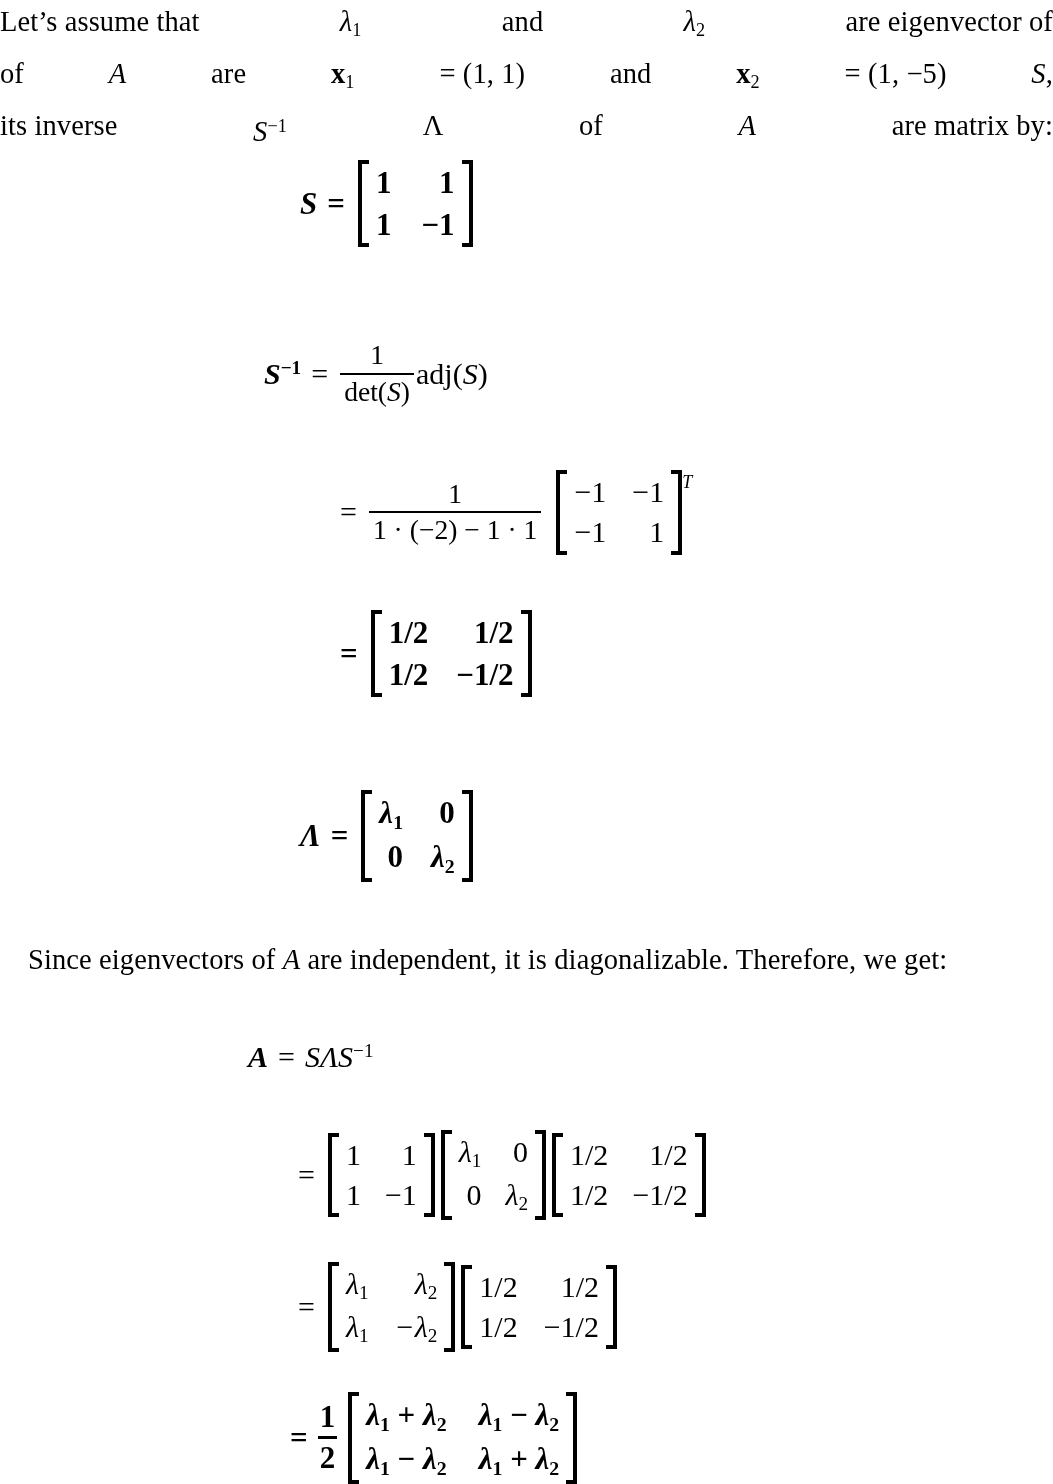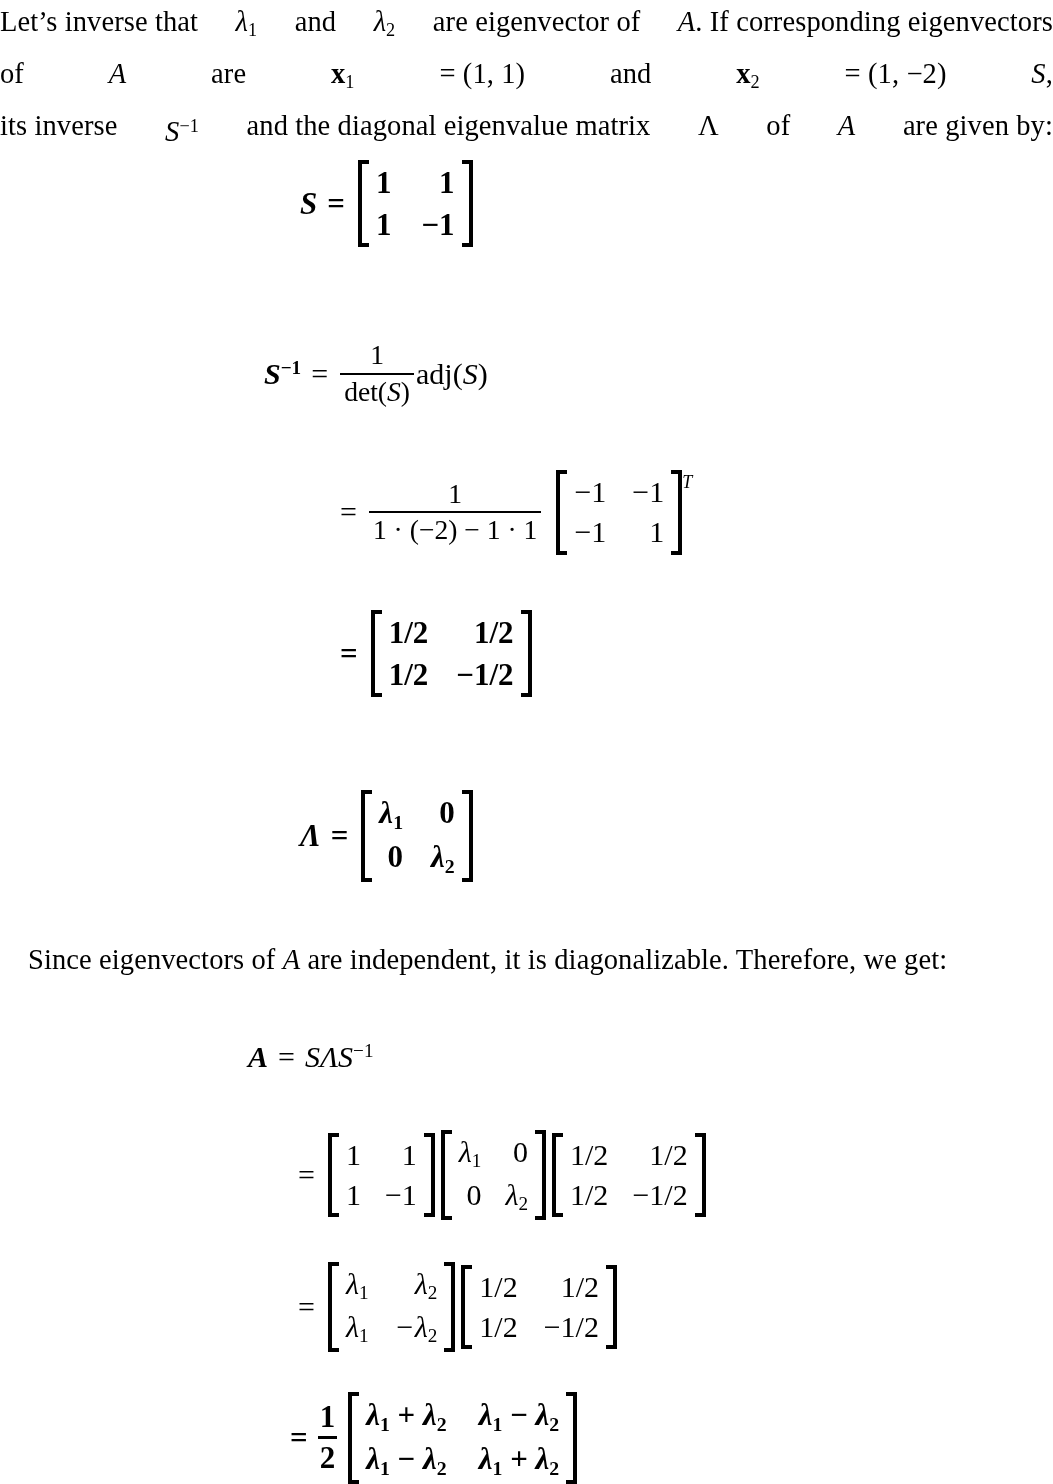--- a/index.html
+++ b/index.html
@@ -160,48 +160,46 @@
 
   .spacer-gap { display:inline-block; width: 10px; }
 </style>
 </head>
 <body>
 
 <div class="page">
 
   <div class="para p-intro">
     <span class="ln just">
-      <span><span>Let’s inverse that</span></span>
+      <span><span>Let’s assume that</span></span>
       <span><span class="lam">λ</span><span class="sub upr">1</span></span>
       <span>and</span>
       <span><span class="lam">λ</span><span class="sub upr">2</span></span>
       <span>are eigenvector of</span>
-      <span><span class="mi">A</span><span>. If corresponding eigenvectors</span></span>
     </span>
 
     <span class="ln just">
       <span>of</span>
       <span class="mi">A</span>
       <span>are</span>
       <span><span class="mb">x</span><span class="sub upr">1</span></span>
       <span>= (1, 1)</span>
       <span>and</span>
       <span><span class="mb">x</span><span class="sub upr">2</span></span>
-      <span>= (1, −2)</span>
+      <span>= (1, −5)</span>
       <span><span class="mi">S</span><span>,</span></span>
     </span>
 
     <span class="ln just">
       <span>its inverse</span>
       <span><span class="mi">S</span><span class="sup">−1</span></span>
-      <span>and the diagonal eigenvalue matrix</span>
       <span class="mup">Λ</span>
       <span>of</span>
       <span class="mi">A</span>
-      <span>are given by:</span>
+      <span>are matrix by:</span>
     </span>
   </div>
 
   <div class="eq bold" style="left:300px; top:160px; font-size:31px;">
     <span class="lhs">S</span>
     <span class="eqsign">=</span>
     <span class="matrix">
       <span class="brk l">
           <i></i>
         </span>

